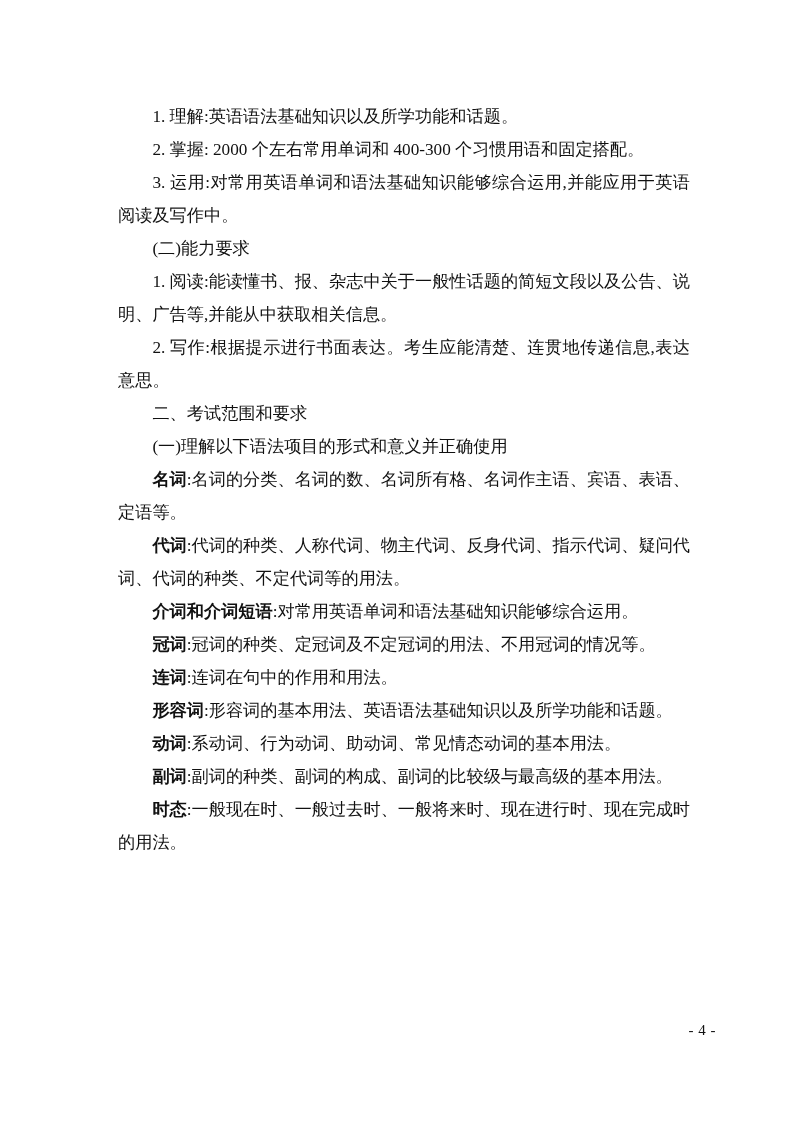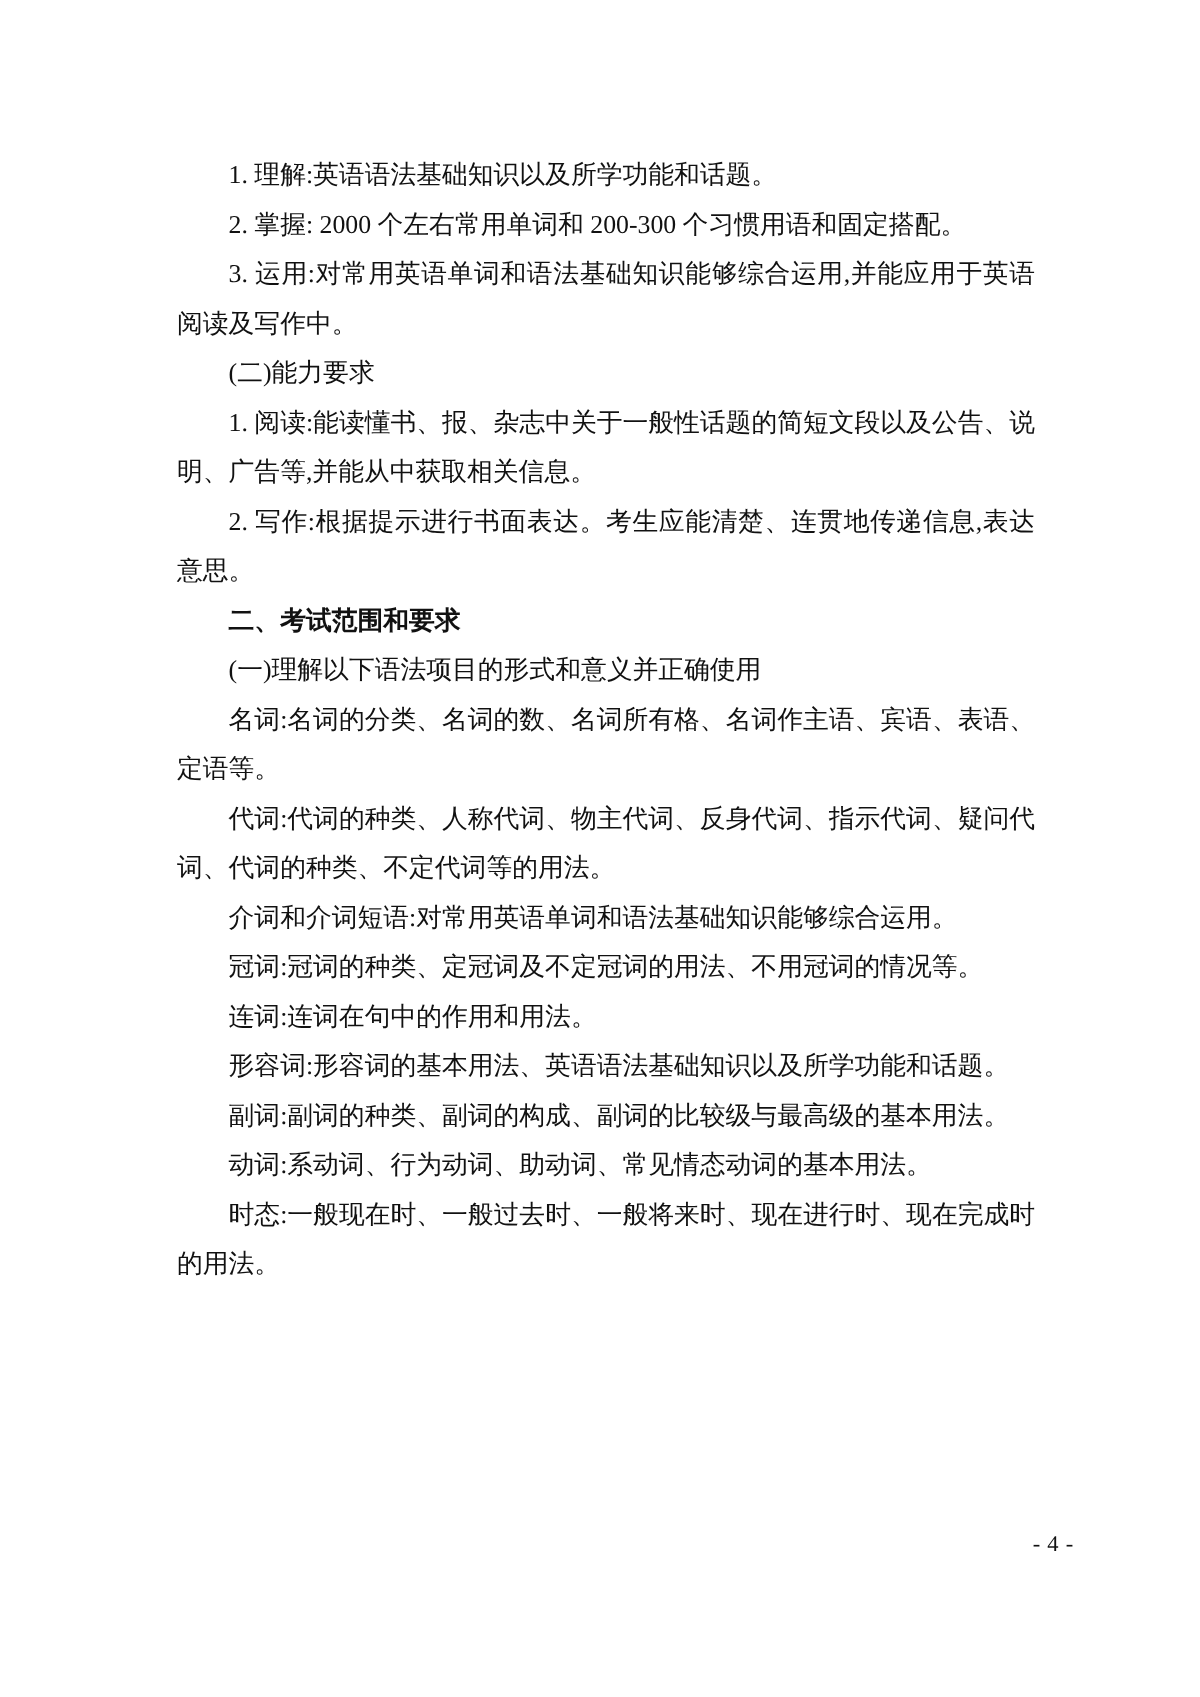--- a/index.html
+++ b/index.html
@@ -34,44 +34,44 @@
     padding: 0;
   }
   .para {
     text-indent: 2em;
   }
   .para-hang {
     text-indent: 2em;
   }
   .heading {
     text-indent: 2em;
-    font-weight: bold;
+    font-weight: normal;
   }
   .term {
-    font-weight: normal;
+    font-weight: bold;
   }
   .page-number {
     position: absolute;
     right: 64px;
     bottom: 92px;
     font-size: 15px;
     font-family: "Liberation Serif", "DejaVu Serif", serif;
     color: #111111;
     letter-spacing: 0.5px;
   }
 </style>
 </head>
 <body>
 
 <div class="page">
   <div class="doc-body">
 
     <p class="para">1. 理解:英语语法基础知识以及所学功能和话题。</p>
 
-    <p class="para">2. 掌握: 2000 个左右常用单词和 200-300 个习惯用语和固定搭配。</p>
+    <p class="para">2. 掌握: 2000 个左右常用单词和 400-300 个习惯用语和固定搭配。</p>
 
     <p class="para">3. 运用:对常用英语单词和语法基础知识能够综合运用,并能应用于英语阅读及写作中。</p>
 
     <p class="para">(二)能力要求</p>
 
     <p class="para">1. 阅读:能读懂书、报、杂志中关于一般性话题的简短文段以及公告、说明、广告等,并能从中获取相关信息。</p>
 
     <p class="para">2. 写作:根据提示进行书面表达。考生应能清楚、连贯地传递信息,表达意思。</p>
 
     <p class="heading">二、考试范围和要求</p>
@@ -97,25 +97,25 @@
 
     <p class="para-hang">
       <span class="term">连词</span><span>:连词在句中的作用和用法。</span>
     </p>
 
     <p class="para-hang">
       <span class="term">形容词</span><span>:形容词的基本用法、英语语法基础知识以及所学功能和话题。</span>
     </p>
 
     <p class="para-hang">
-      <span class="term">副词</span><span>:副词的种类、副词的构成、副词的比较级与最高级的基本用法。</span>
+      <span class="term">动词</span><span>:系动词、行为动词、助动词、常见情态动词的基本用法。</span>
     </p>
 
     <p class="para-hang">
-      <span class="term">动词</span><span>:系动词、行为动词、助动词、常见情态动词的基本用法。</span>
+      <span class="term">副词</span><span>:副词的种类、副词的构成、副词的比较级与最高级的基本用法。</span>
     </p>
 
     <p class="para-hang">
       <span class="term">时态</span><span>:一般现在时、一般过去时、一般将来时、现在进行时、现在完成时的用法。</span>
     </p>
 
   </div>
 
   <div class="page-number">- 4 -</div>
 </div>

